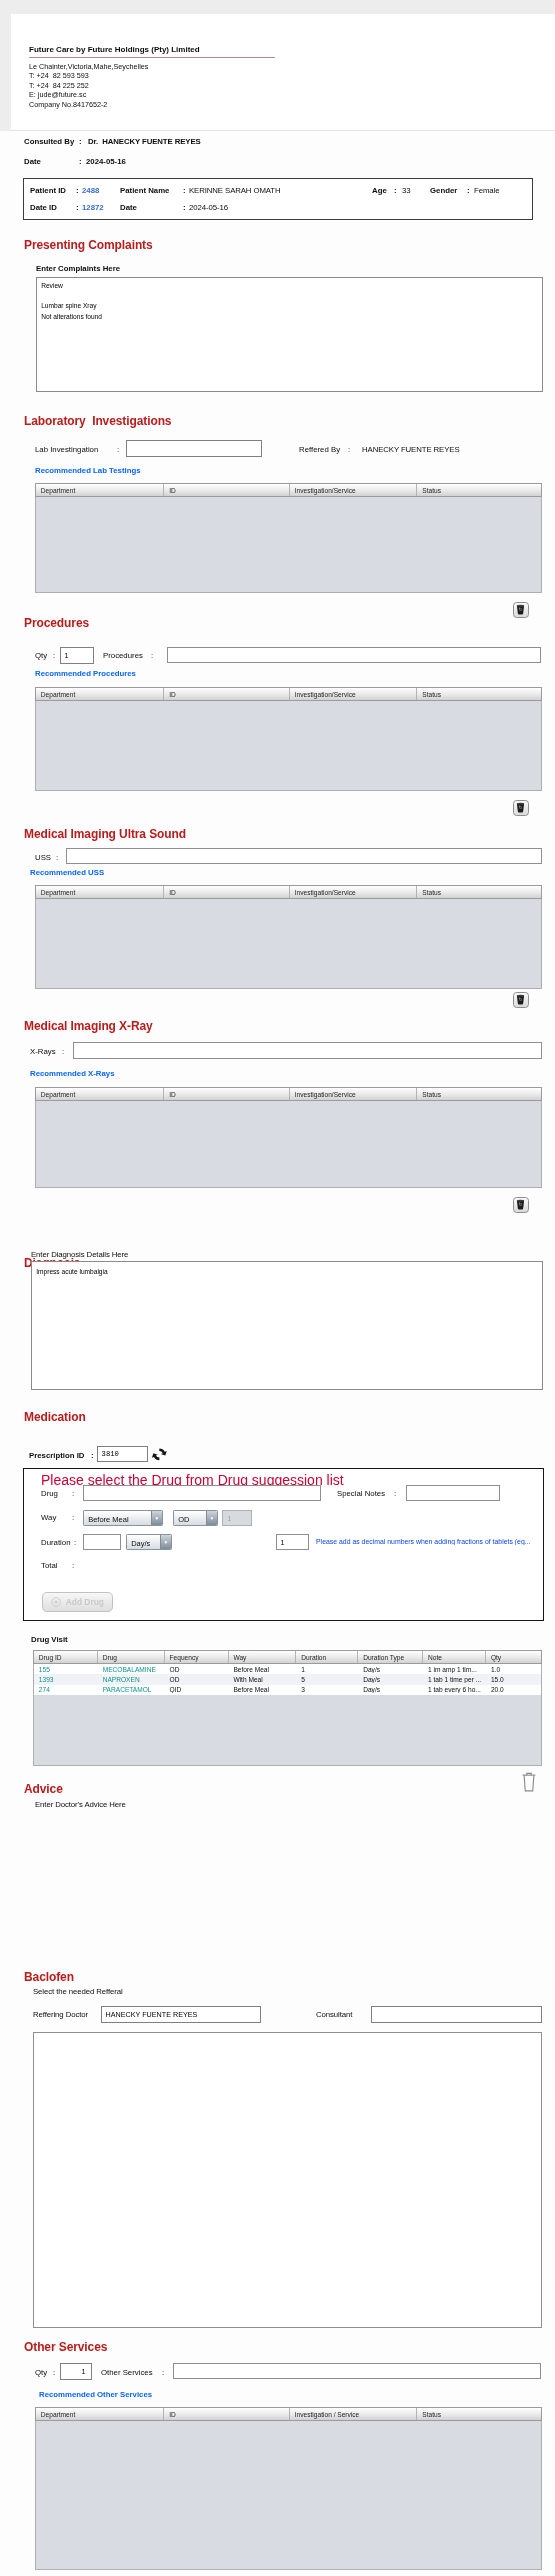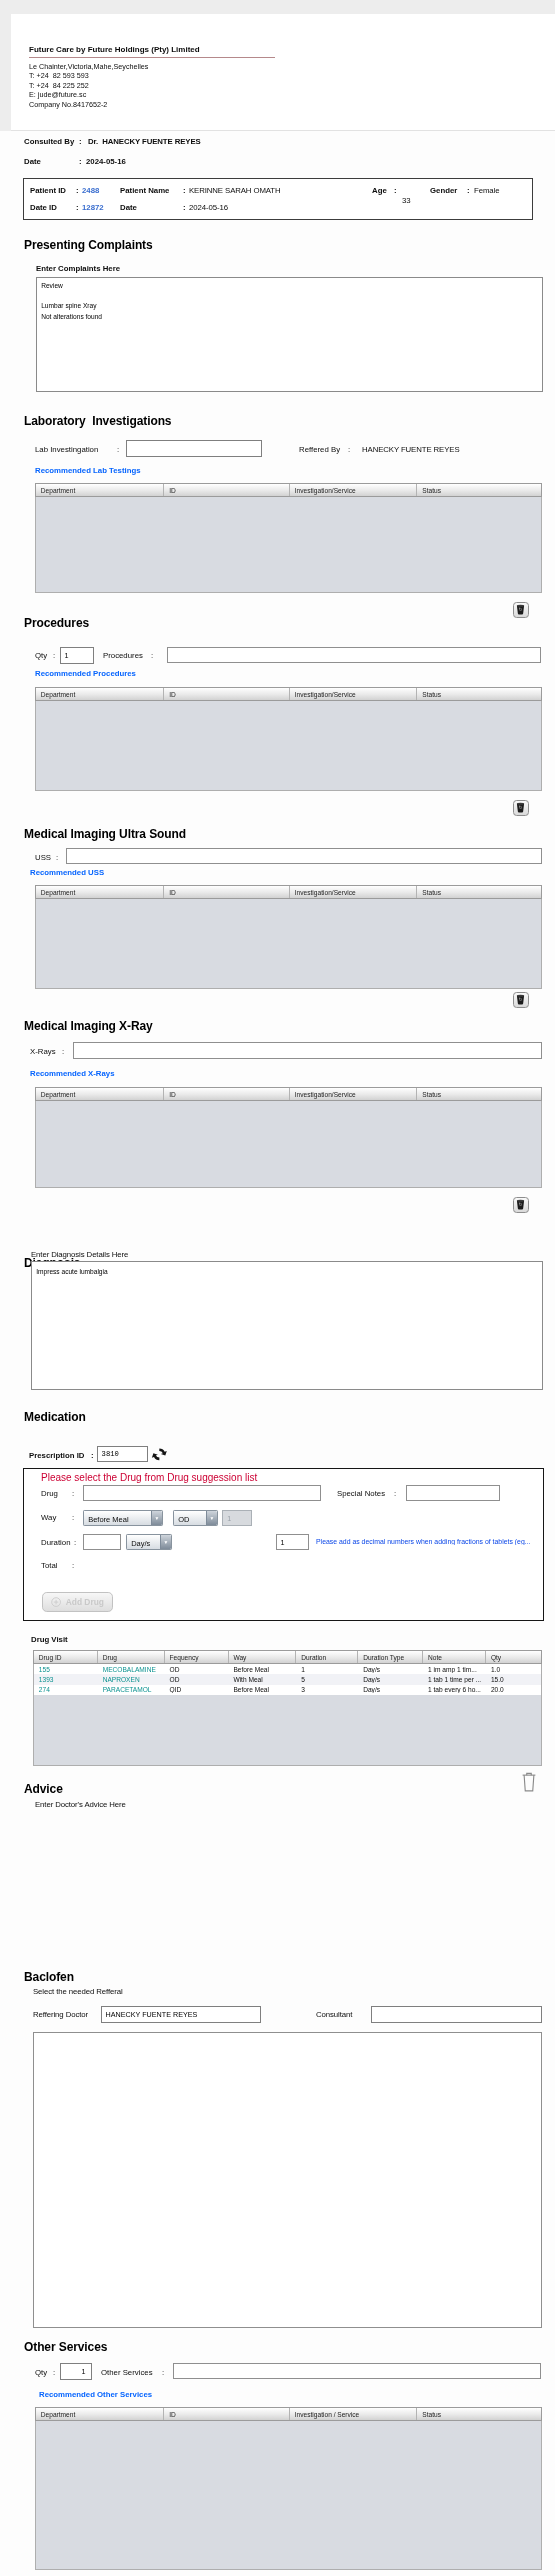--- a/index.html
+++ b/index.html
@@ -1,20 +1,20 @@
 <!DOCTYPE html>
 <html style="font-size:9.6px"><head>
 <meta charset="utf-8">
 <style>
   html,body{margin:0;padding:0;background:#ffffff;}
   *{box-sizing:border-box;}
   #page{position:relative;width:556px;height:2576px;background:#fdfdfd;
         font-family:"Liberation Sans","DejaVu Sans",sans-serif;color:#0d0d0d;overflow:hidden;}
   .abs{position:absolute;}
-  .h1{font-weight:bold;font-size:12px;line-height:1.1;color:#000000;white-space:pre;letter-spacing:-0.1px;}
+  .h1{font-weight:bold;font-size:12px;line-height:1.1;color:#b91c1c;white-space:pre;letter-spacing:-0.1px;}
   .lbl{font-size:7.8px;color:#0d0d0d;white-space:pre;}
   .b{font-weight:bold;}
   .cond{letter-spacing:-0.1px;}
   .link{font-size:7.8px;font-weight:bold;color:#0765fe;white-space:pre;}
   .idblue{color:#3a6ecf;font-weight:bold;}
   .inp{background:#fff;border:1.2px solid #7f7f7f;border-radius:0;font:7.2px "Liberation Sans",sans-serif;
        padding:1.2px 3.6px;outline:none;}
   .inp.thin{border:0.6px solid #8f8f8f;}
   .ta{background:#fff;border:0.6px solid #8a8a8a;font:6.6px/1.55 "Liberation Sans",sans-serif;
       padding:3px 4.2px;resize:none;outline:none;white-space:pre-wrap;}
@@ -34,21 +34,21 @@
   .trash-btn{width:15.5px;height:15.5px;border:1.2px solid #8e8e8e;border-radius:3.6px;
              background:linear-gradient(#fbfbfb,#d9d9d9);display:flex;align-items:center;
              justify-content:center;cursor:pointer;padding:0;}
   
   .dd{display:flex;border:0.6px solid #88939e;border-radius:1.2px;background:linear-gradient(#ffffff,#d7dce2);
       height:16px;align-items:stretch;cursor:pointer;}
   .dd .dd-txt{flex:1;font-size:7.5px;padding:3.6px 0 0 4.2px;white-space:nowrap;overflow:hidden;}
   .dd .dd-arrow{width:11.4px;background:linear-gradient(#cfd5dc,#7e8b99);border-left:0.6px solid #7e8b99;
       color:#fff;font-size:4.8px;display:flex;align-items:center;justify-content:center;border-radius:0 1.2px 1.2px 0;}
   .dis{background:#d7dade;color:#9aa0a8;border:0.6px solid #aab0b6;font-size:7.2px;padding:3px 0 0 4.2px;}
-  .warn{font-size:10px;color:#cc0033;white-space:pre;}
+  .warn{font-size:14px;color:#cc0033;white-space:pre;}
   .note{font-size:6.9px;color:#0a46e8;white-space:nowrap;overflow:hidden;}
   .addbtn{display:flex;align-items:center;gap:4.2px;border:0.6px solid #c2c2c2;border-radius:4.8px;
           background:linear-gradient(#f7f7f7,#dedede);color:#c9c9c9;font-weight:bold;font-size:8.4px;
           padding:0 8.4px;height:20.3px;cursor:default;}
   .scriptfont{font-family:"Liberation Serif","DejaVu Serif",serif;font-style:italic;}
 </style>
 </head>
 <body>
 
 <div id="page">
@@ -75,21 +75,21 @@
 
   <div class="abs" style="left:23px;top:178px;width:510px;height:42px;border:1.2px solid #3c3c3c;background:#fff;"></div>
   <div class="abs lbl b" style="left:30px;top:186px;">Patient ID</div>
   <div class="abs lbl b" style="left:76px;top:186px;">:</div>
   <div class="abs lbl idblue" style="left:82px;top:186px;">2488</div>
   <div class="abs lbl b" style="left:120px;top:186px;">Patient Name</div>
   <div class="abs lbl b" style="left:183px;top:186px;">:</div>
   <div class="abs lbl cond" style="left:189px;top:186px;">KERINNE SARAH OMATH</div>
   <div class="abs lbl b" style="left:372px;top:186px;">Age</div>
   <div class="abs lbl b" style="left:394px;top:186px;">:</div>
-  <div class="abs lbl cond" style="left:402px;top:196px;">33</div>
+  <div class="abs lbl cond" style="left:402px;top:186px;">33</div>
   <div class="abs lbl b" style="left:430px;top:186px;">Gender</div>
   <div class="abs lbl b" style="left:467px;top:186px;">:</div>
   <div class="abs lbl cond" style="left:474px;top:186px;">Female</div>
   <div class="abs lbl b" style="left:30px;top:203px;">Date ID</div>
   <div class="abs lbl b" style="left:76px;top:203px;">:</div>
   <div class="abs lbl idblue" style="left:82px;top:203px;">12872</div>
   <div class="abs lbl b" style="left:120px;top:203px;">Date</div>
   <div class="abs lbl b" style="left:183px;top:203px;">:</div>
   <div class="abs lbl cond" style="left:189px;top:203px;">2024-05-16</div>
 

